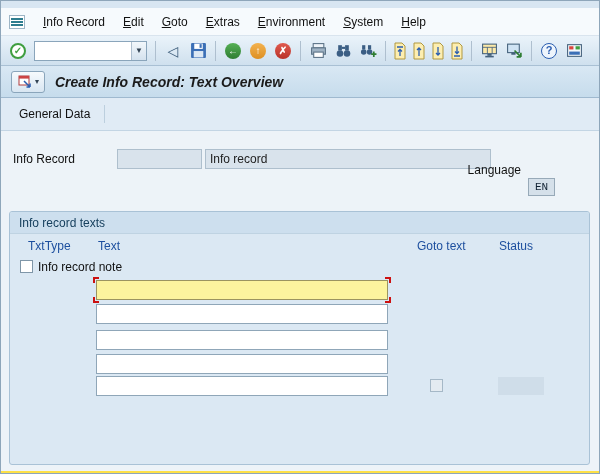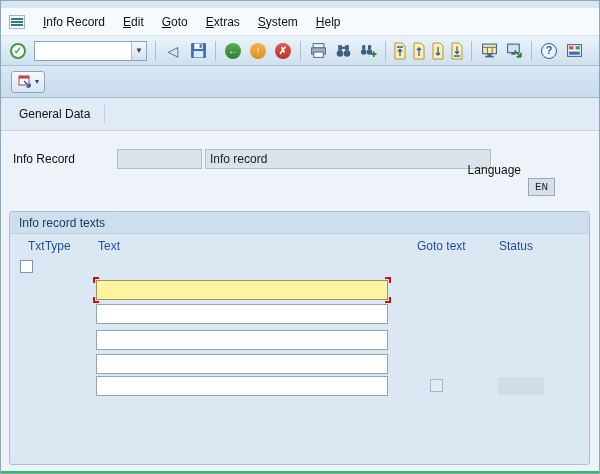--- a/index.html
+++ b/index.html
@@ -1,21 +1,21 @@
 <!DOCTYPE html>
 <html><head>
 <meta charset="utf-8">
 <style>
   * { box-sizing: border-box; margin: 0; padding: 0; }
   html,body { background:#f0f0f0; }
   body { font-family: "Liberation Sans", sans-serif; font-size: 12px; color:#111; }
 
   .window {
     position: relative; width: 600px; height: 474px;
-    border: 1px solid #8ea6ba; background: #22c55e; overflow: hidden;
+    border: 1px solid #8ea6ba; background: #fde047; overflow: hidden;
   }
 
   
   .topstrip { height: 7px; background: #d8e6f2; }
 
   
   .menubar {
     height: 28px; background: #f6fafd; border-bottom: 1px solid #d9e4ee;
     display: flex; align-items: center; padding: 0 8px; gap: 2px;
   }
@@ -124,20 +124,21 @@
   <div class="menubar">
     <span class="sysmenu">
         <i></i>
         <i></i>
         <i></i>
       </span>
     <span class="menu-item">Info Record</span>
     <span class="menu-item">Edit</span>
     <span class="menu-item">Goto</span>
     <span class="menu-item">Extras</span>
+    <span class="menu-item">Environment</span>
     <span class="menu-item">System</span>
     <span class="menu-item">Help</span>
   </div>
 
   <div class="toolbar">
     <span class="tb-btn">
         <span class="circ enter">✓</span>
       </span>
     <span class="cmdfield">
       <input value="" style="">
@@ -248,20 +249,21 @@
 
   <div class="titlebar">
     <span class="title-btn">
       <svg width="16" height="15" viewBox="0 0 16 15">
           <rect x="2" y="2" width="10" height="9" fill="#fff" stroke="#b03a3a"></rect>
           <rect x="2" y="2" width="10" height="2.6" fill="#c44"></rect>
           <path d="M7 7 L13 13 M13 13 v-3.5 M13 13 h-3.5" stroke="#2a5db0" stroke-width="1.5" fill="none"></path>
         </svg>
       <span class="ddt">▾</span>
     </span>
+    <span class="page-title">Create Info Record: Text Overview</span>
   </div>
 
   <div class="apptoolbar">
     <span class="app-btn">General Data</span>
     <span class="app-sep"></span>
   </div>
 
   <div class="content">
 
     <span class="lbl" style="left:12px; top:21px;">Info Record</span>
@@ -274,20 +276,21 @@
     <div class="panel">
       <div class="panel-head"></div>
       <span class="panel-title">Info record texts</span>
 
       <span class="colhead" style="left:18px;">TxtType</span>
       <span class="colhead" style="left:88px;">Text</span>
       <span class="colhead" style="left:407px;">Goto text</span>
       <span class="colhead" style="left:489px;">Status</span>
 
       <span class="checkbox" style="left:10px; top:48px;"></span>
+      <span class="lbl" style="left:28px; top:48px;">Info record note</span>
 
       <div class="txt-wrap" style="top:68px;">
         <input class="txt-input selected" value="" style="">
         <span class="corner tl"></span>
         <span class="corner tr"></span>
         <span class="corner bl"></span>
         <span class="corner br"></span>
       </div>
       <div class="txt-wrap" style="top:92px;">
         <input class="txt-input" value="" style="">

